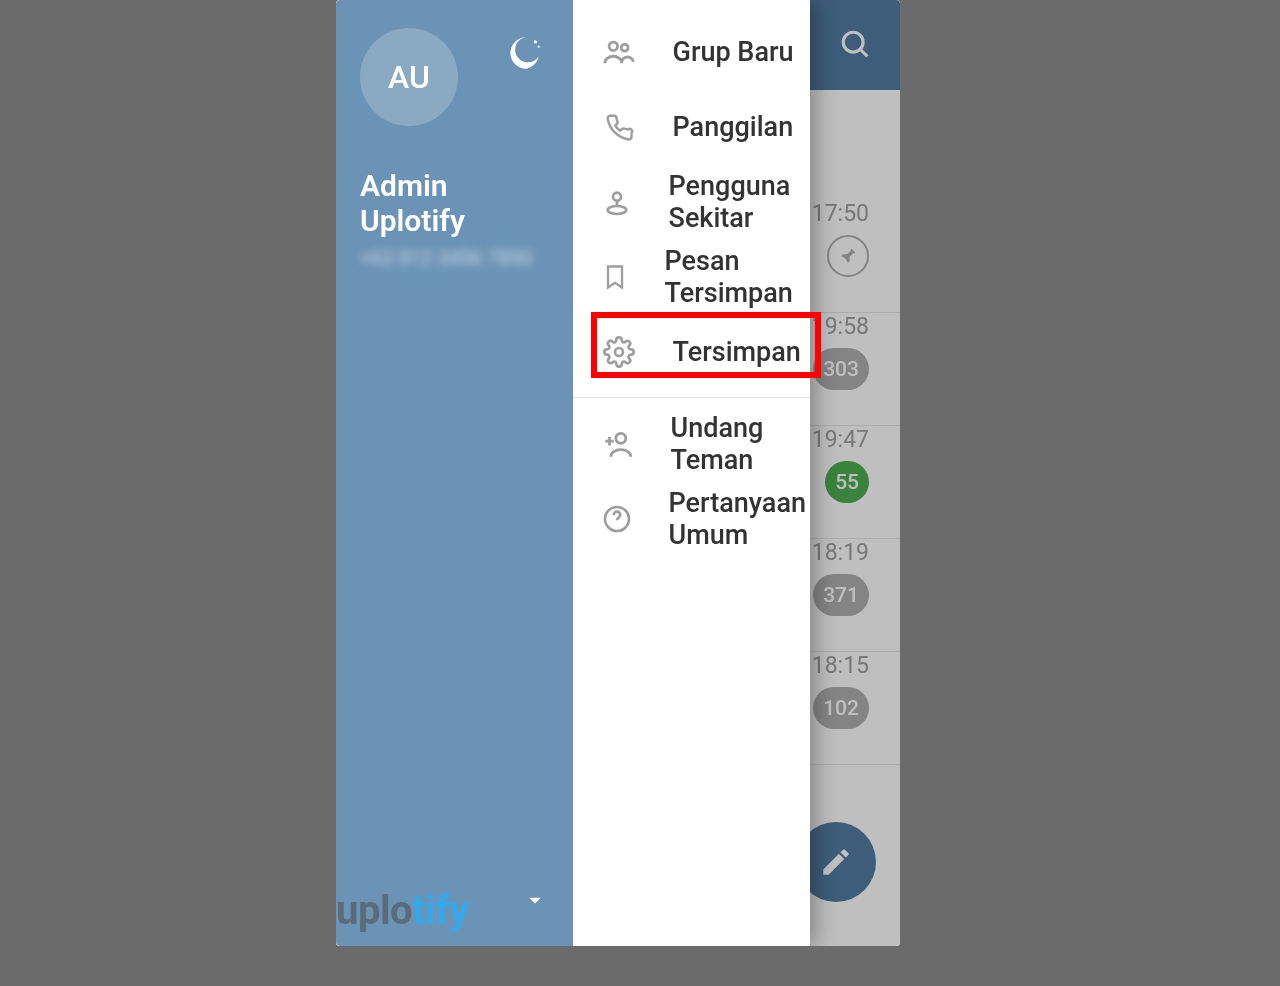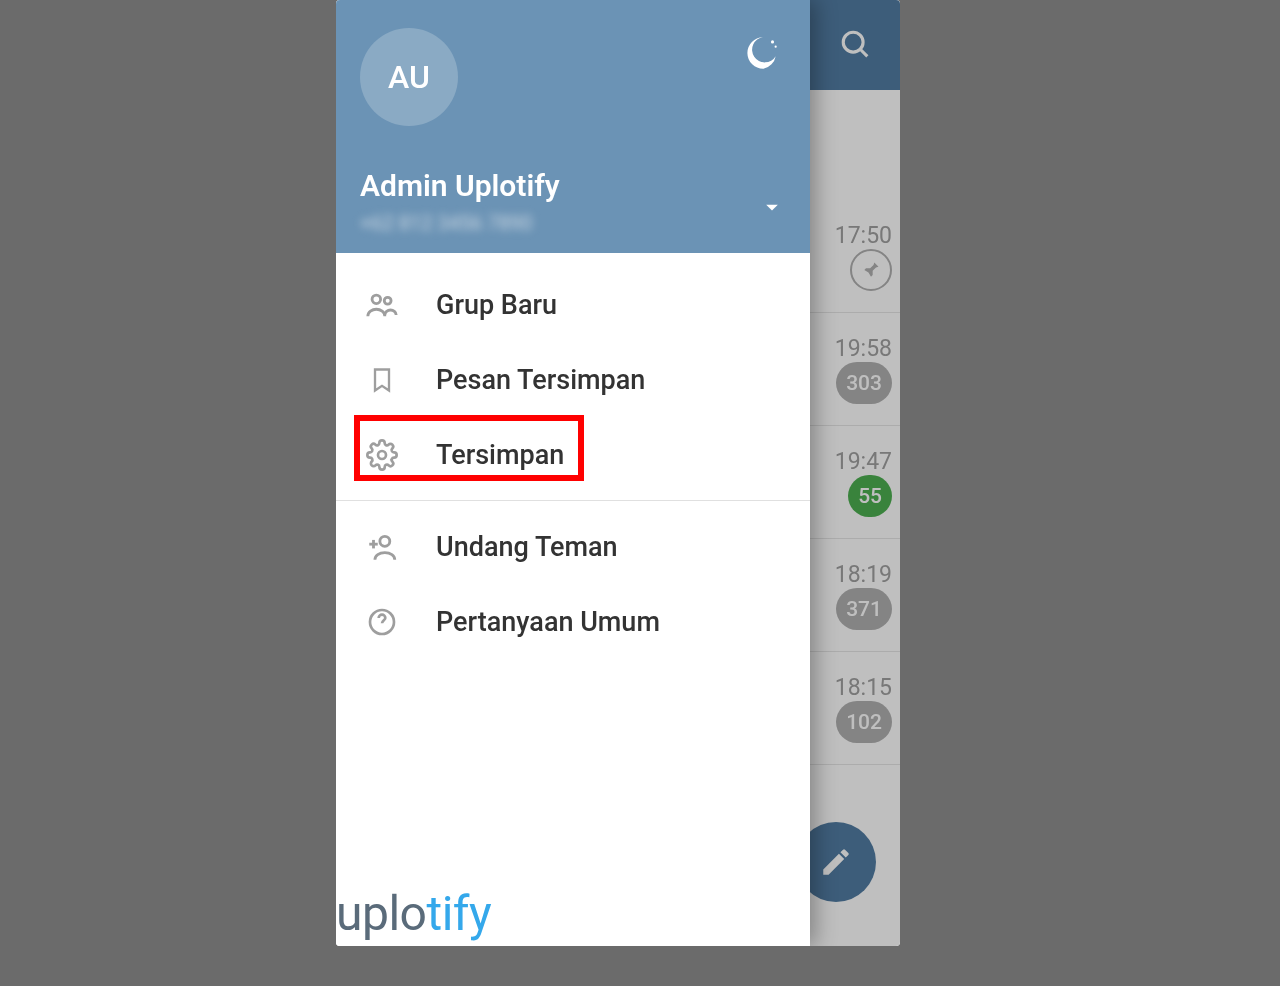--- a/index.html
+++ b/index.html
@@ -45,22 +45,22 @@
     width: 120px;
     display: flex;
     flex-direction: column;
   }
   .chat-row {
     height: 113px;
     border-bottom: 1px solid #e6e6e6;
     display: flex;
     flex-direction: column;
     align-items: flex-end;
-    justify-content: center;
-    padding-right: 8px;
+    padding-right: 31px;
+    gap: 8px;
   }
   .chat-time {
     font-size: 23px;
     color: #a0a0a0;
   }
   .chat-badge {
     min-width: 42px;
     height: 42px;
     border-radius: 21px;
     display: flex;
@@ -101,21 +101,21 @@
   
   .drawer {
     position: absolute;
     top: 0;
     left: 0;
     width: 474px;
     height: 100%;
     background: #fff;
     box-shadow: 6px 0 20px rgba(0,0,0,0.3);
     display: flex;
-    flex-direction: column;
+    flex-direction: row;
   }
   .drawer-header {
     background: #6b93b5;
     padding: 28px 24px 18px 24px;
     color: #fff;
     position: relative;
   }
   .avatar {
     width: 98px; height: 98px;
     border-radius: 50%;
@@ -182,23 +182,23 @@
     left: 18px;
     width: 230px;
     height: 66px;
     top: -2px;
     pointer-events: none;
   }
   
   .watermark {
     position: absolute;
     left: 336px;
-    bottom: 44px;
-    font-size: 48px;
-    font-weight: 400;
+    bottom: 52px;
+    font-size: 40px;
+    font-weight: 700;
     letter-spacing: -0.5px;
   }
   .watermark .up { color: #5a6b7a; }
   .watermark .tify { color: #34a8eb; }
   svg { display: block; }
 </style>
 </head>
 <body>
 
 <div class="phone-frame">
@@ -285,21 +285,39 @@
               <circle cx="8" cy="8" r="3"></circle>
               <circle cx="16" cy="9" r="2.4"></circle>
               <path d="M2 20c0-3 3-5 6-5s6 2 6 5"></path>
               <path d="M14 19c0-2 2-3.5 4-3.5s4 1.5 4 3.5"></path>
             </svg>
         </span>
         <span class="menu-label">Grup Baru</span>
       </div>
 
 
-
+      <div class="menu-item">
+        <span class="menu-icon">
+          <svg width="30" height="30" viewBox="0 0 24 24" fill="none" stroke="#9e9e9e" stroke-width="2">
+              <path d="M22 16.92v3a2 2 0 01-2.18 2A19.86 19.86 0 013 5.18 2 2 0 015 3h3a2 2 0 012 1.72c.13.96.37 1.9.7 2.81a2 2 0 01-.45 2.11L9 11a16 16 0 004 4l1.36-1.25a2 2 0 012.11-.45c.91.33 1.85.57 2.81.7A2 2 0 0122 16.92z"></path>
+            </svg>
+        </span>
+        <span class="menu-label">Panggilan</span>
+      </div>
+
+      <div class="menu-item">
+        <span class="menu-icon">
+          <svg width="32" height="32" viewBox="0 0 24 24" fill="none" stroke="#9e9e9e" stroke-width="2">
+              <circle cx="12" cy="8" r="3"></circle>
+              <path d="M12 11v4"></path>
+              <ellipse cx="12" cy="18" rx="7" ry="3"></ellipse>
+            </svg>
+        </span>
+        <span class="menu-label">Pengguna Sekitar</span>
+      </div>
 
       <div class="menu-item">
         <span class="menu-icon">
           <svg width="28" height="32" viewBox="0 0 24 24" fill="none" stroke="#9e9e9e" stroke-width="2">
               <path d="M6 3h12v18l-6-4-6 4V3z"></path>
             </svg>
         </span>
         <span class="menu-label">Pesan Tersimpan</span>
       </div>
 

